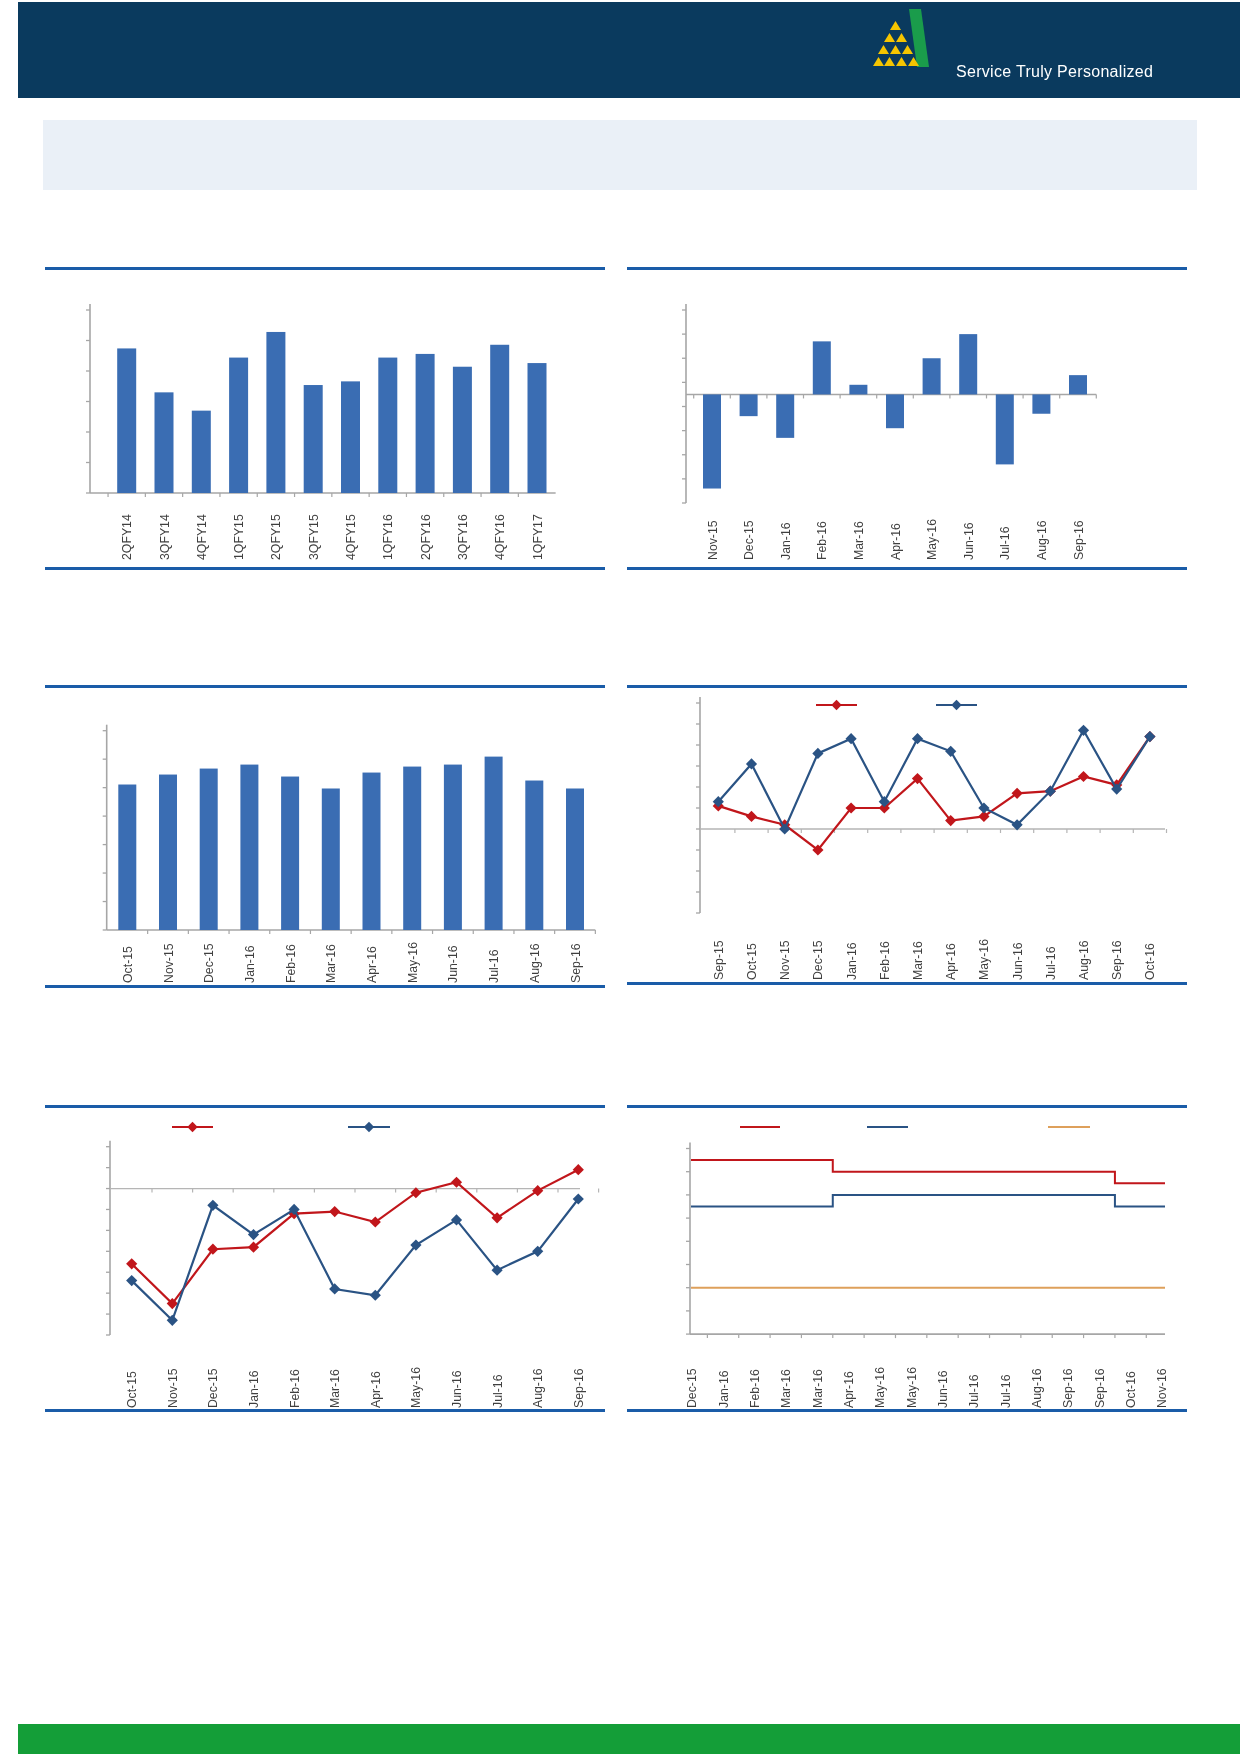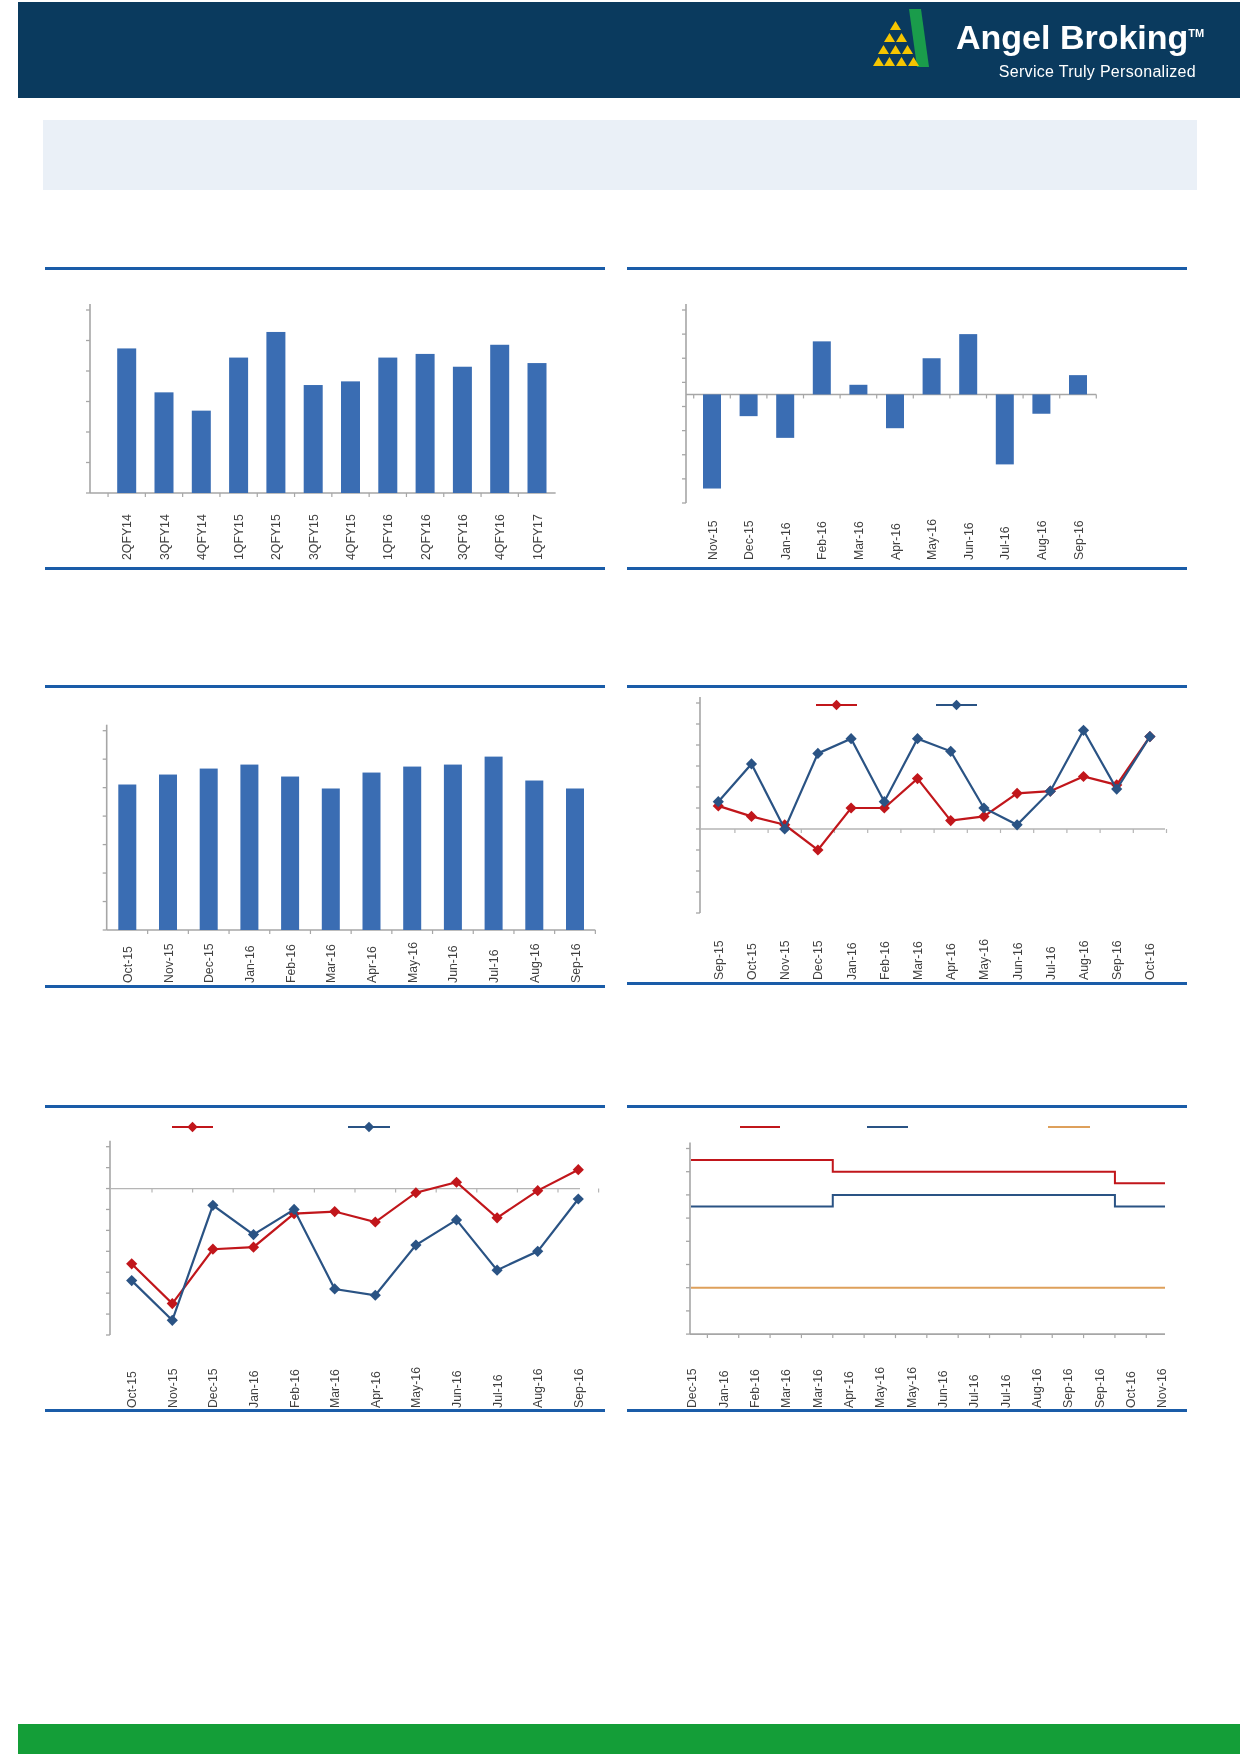--- a/index.html
+++ b/index.html
@@ -3,21 +3,21 @@
 <meta charset="utf-8">
 <style>
   html,body{margin:0;padding:0;background:#fff;}
   .page{position:relative;width:1240px;height:1754px;background:#fff;overflow:hidden;
         font-family:"Liberation Sans",sans-serif;}
   .header{position:absolute;left:18px;top:2px;width:1222px;height:96px;background:var(--navy,#0A3A5E);}
   .logo-mark{position:absolute;left:855px;top:7px;width:62px;height:58px;}
   .brand{position:absolute;left:938px;top:16px;width:250px;color:#fff;font-weight:bold;
          font-size:34px;white-space:nowrap;}
   .tm{font-size:11px;vertical-align:super;font-weight:bold;}
-  .tagline{position:absolute;left:938px;top:61px;width:240px;text-align:right;color:#fff;
+  .tagline{position:absolute;left:938px;top:61px;width:240px;text-align:left;color:#fff;
            font-size:16px;letter-spacing:0.3px;}
   .banner{position:absolute;left:43px;top:120px;width:1154px;height:70px;background:var(--banner,#EAF0F7);}
   .section{position:absolute;}
   .rule{position:absolute;left:0;width:100%;height:3px;background:var(--rule,#1A5CA8);}
   .rule.t{top:0;}
   .rule.b{bottom:0;}
   svg.chart{position:absolute;left:0;top:0;}
   .footer{position:absolute;left:18px;top:1724px;width:1222px;height:30px;background:var(--green,#149E38);}
 </style>
 </head>
@@ -32,21 +32,20 @@
         <polygon points="16.5,24 22,33 11,33" fill="#F6C500"></polygon>
         <polygon points="28.5,24 34,33 23,33" fill="#F6C500"></polygon>
         <polygon points="10.5,36 16,45 5,45" fill="#F6C500"></polygon>
         <polygon points="22.5,36 28,45 17,45" fill="#F6C500"></polygon>
         <polygon points="34.5,36 40,45 29,45" fill="#F6C500"></polygon>
         <polygon points="5.5,48 11,57 0,57" fill="#F6C500"></polygon>
         <polygon points="16.5,48 22,57 11,57" fill="#F6C500"></polygon>
         <polygon points="28.5,48 34,57 23,57" fill="#F6C500"></polygon>
         <polygon points="40.5,48 46,57 35,57" fill="#F6C500"></polygon>
       </svg>
-    <div class="brand"><span>Angel Broking</span><span class="tm">TM</span></div>
     <div class="tagline">Service Truly Personalized</div>
   </div>
 
   <div class="banner"></div>
 
   <div class="section" style="left:45px;top:267px;width:560px;height:303px;">
     <div class="rule t"></div>
     <svg class="chart" width="560" height="303" viewBox="0 0 560 303">
         <line x1="45" y1="37" x2="45" y2="226" stroke="#A6A6A6" stroke-width="1.6"></line>
         <line x1="41" y1="43" x2="45" y2="43" stroke="#A6A6A6" stroke-width="1.3"></line>

